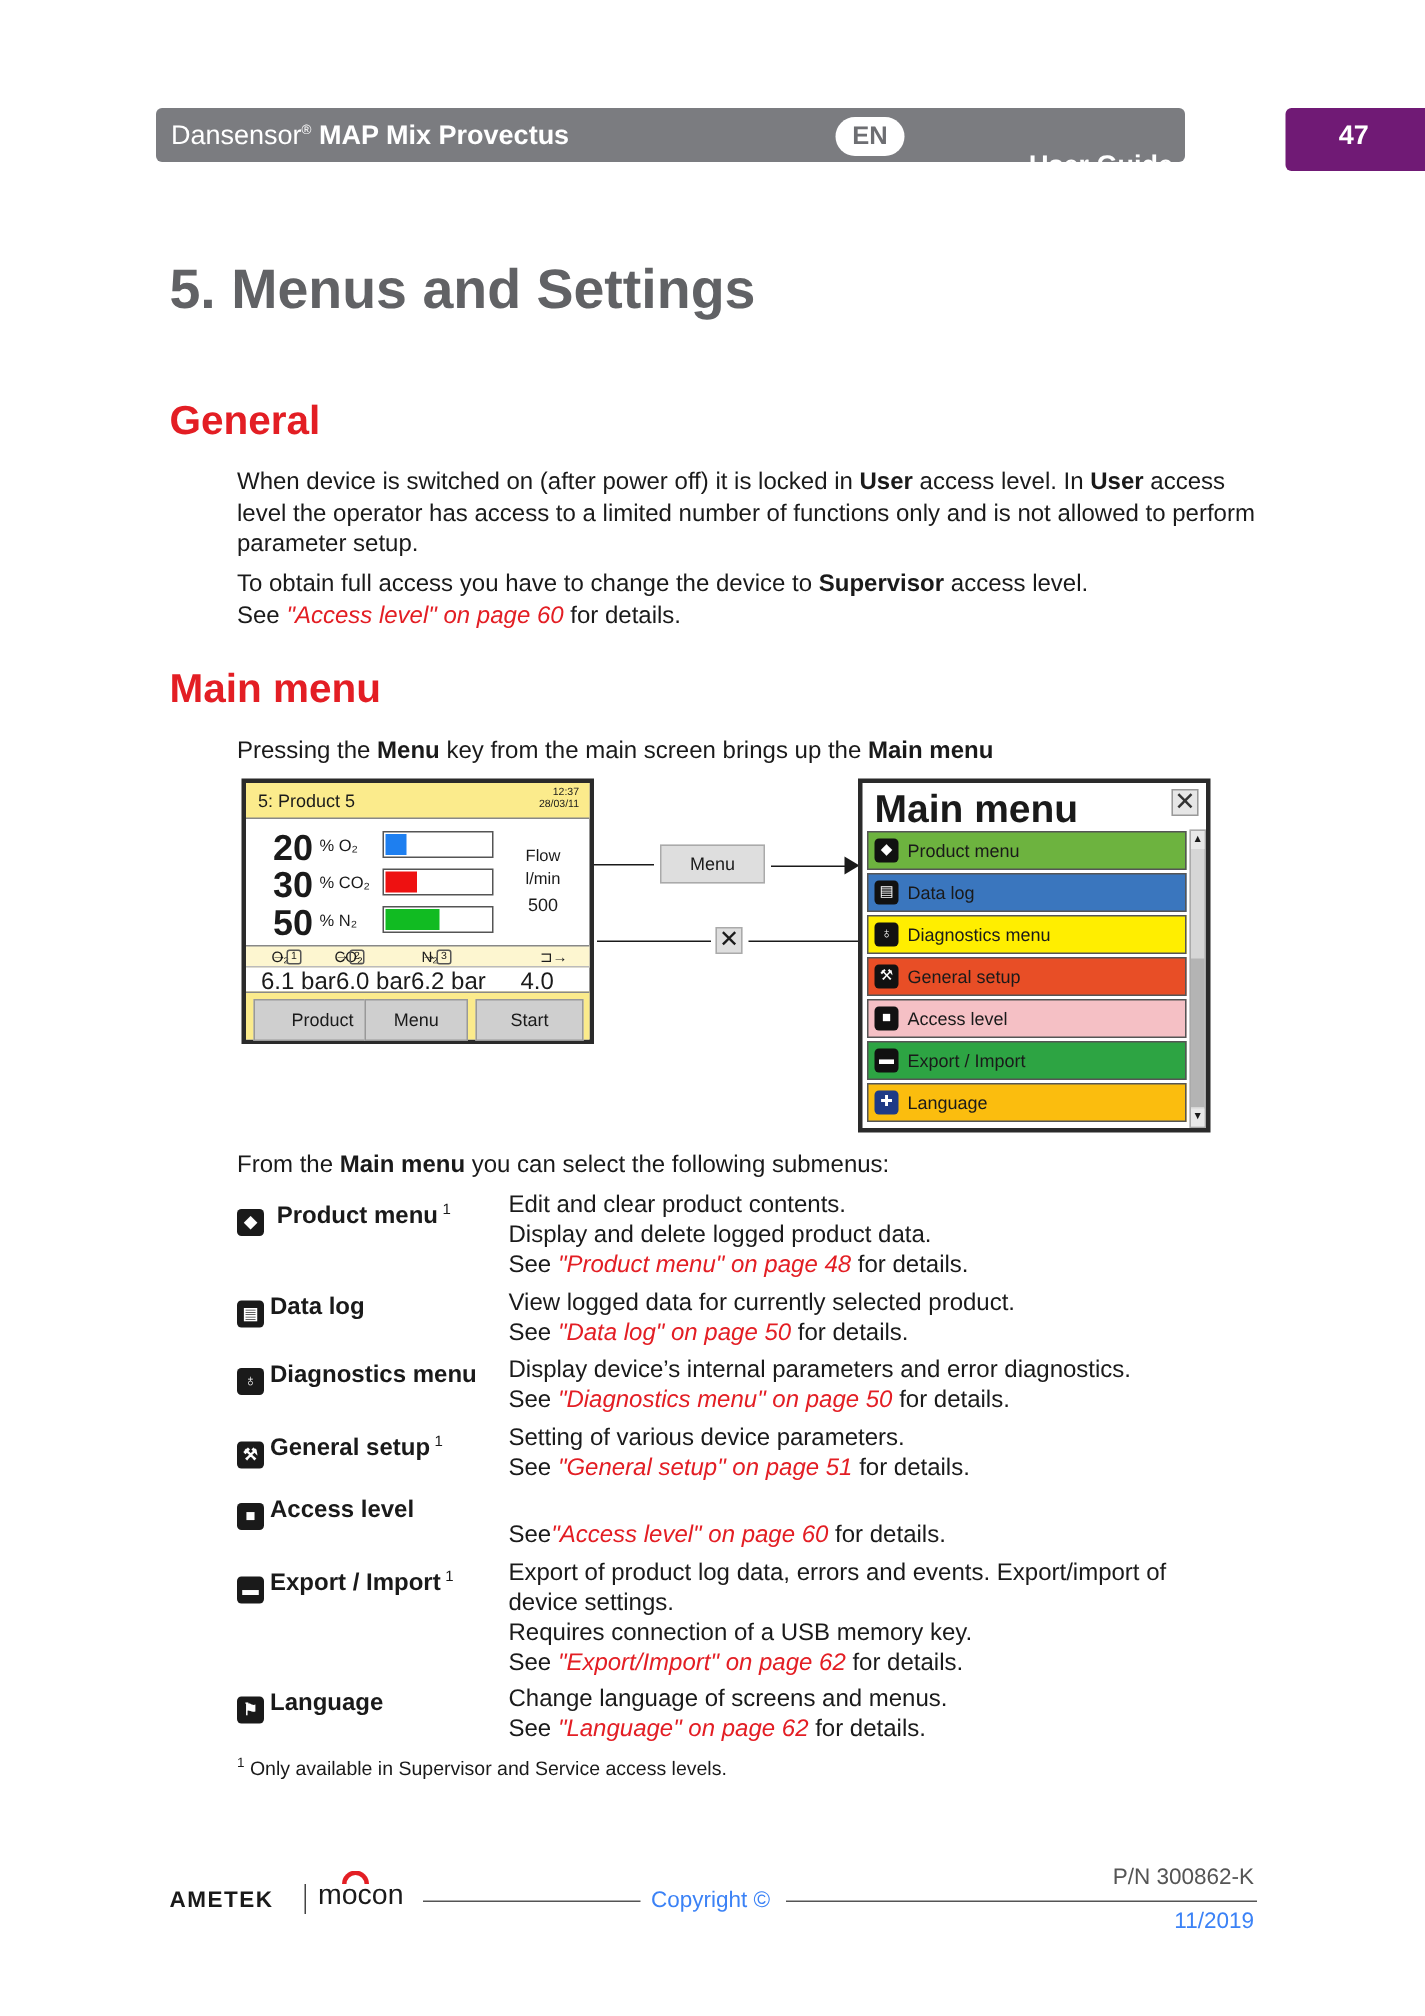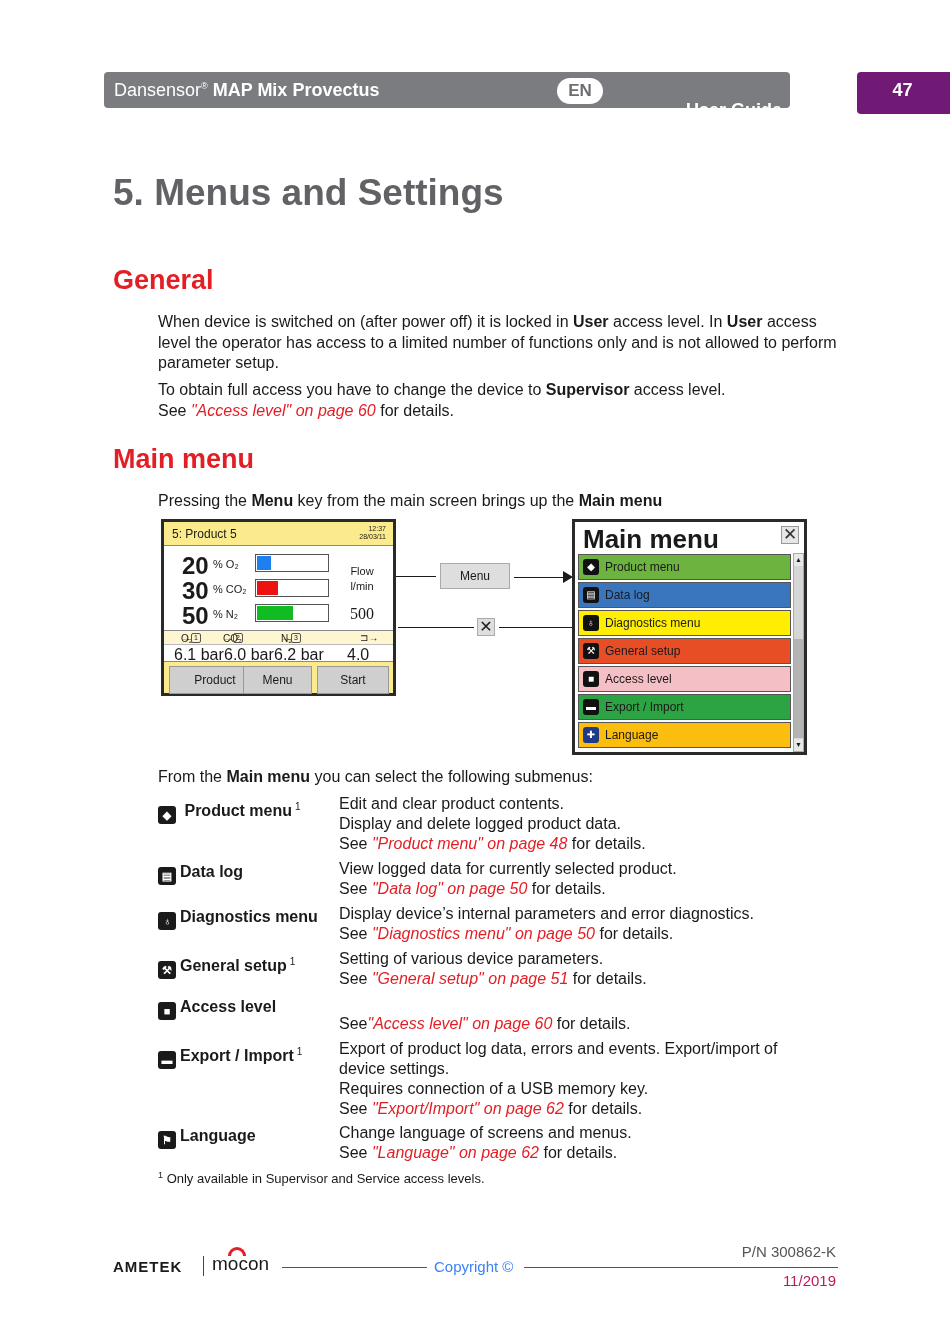--- a/index.html
+++ b/index.html
@@ -26,21 +26,21 @@
   .dev { position: absolute; left: 161px; top: 519px; width: 235px; height: 177px; border: 3px solid #2a2a2a; background: #fff; font-family: "Liberation Sans", sans-serif; }
   .dev .titlebar { height: 24px; background: #fbeb8c; border-bottom: 1px solid #888; position: relative; }
   .dev .titlebar .t { position: absolute; left: 8px; top: 5px; font-size: 12px; }
   .dev .titlebar .dt { position: absolute; right: 7px; top: 3px; font-size: 7px; text-align: right; line-height: 8px; }
   .gasrow { position: absolute; left: 18px; height: 24px; }
   .gasrow .val { position: absolute; left: 0; top: 0; font-size: 24px; font-weight: bold; }
   .gasrow .unit { position: absolute; left: 31px; top: 6px; font-size: 11px; white-space: nowrap; }
   .bar { position: absolute; left: 91px; width: 74px; height: 18px; border: 1px solid #555; background: #fff; }
   .bar .fill { position: absolute; left: 1px; top: 1px; bottom: 1px; }
   .flow { position: absolute; left: 178px; top: 42px; font-size: 11px; line-height: 15px; text-align: center; width: 40px; }
-  .flow .n { font-size: 16px; margin-top: 12px; display: block; font-family: Liberation Serif, serif; }
+  .flow .n { font-size: 12px; margin-top: 2px; display: block; }
   .pstrip { position: absolute; left: 0; right: 0; top: 108px; height: 15px; background: #fdf6d0; border-top: 1px solid #888; border-bottom: 1px solid #bbb; font-size: 10px; }
   .pstrip span { position: absolute; top: 1px; white-space: nowrap; }
   .pvals { position: absolute; left: 0; right: 0; top: 123px; height: 15px; font-size: 16px; }
   .pvals span { position: absolute; top: 1px; }
   .btnrow { position: absolute; left: 0; right: 0; top: 139px; bottom: 0; background: #fbeb8c; border-top: 1px solid #888; }
   .dbtn { position: absolute; top: 4px; height: 28px; background: #cfcfcf; border: 1px solid #999; font-size: 12px; text-align: center; line-height: 27px; }
   .box { display: inline-block; border: 1px solid #555; border-radius: 2px; font-size: 7px; padding: 0 2px; line-height: 8px; vertical-align: 1px; }
 
   
   .line { position: absolute; height: 1px; background: #1a1a1a; }
@@ -70,21 +70,21 @@
   .foot-note { position: absolute; left: 158px; top: 1170px; font-size: 13px; }
   .foot-note sup { font-size: 9px; }
 
   
   .ametek { position: absolute; left: 113px; top: 1258px; font-size: 15px; font-weight: bold; letter-spacing: 1px; color: #1a1a1a; }
   .fdiv { position: absolute; left: 203px; top: 1256px; width: 1px; height: 20px; background: #444; }
   .mocon { position: absolute; left: 212px; top: 1253px; font-size: 19px; color: #1a1a1a; }
   .mocon .arc { position: absolute; left: 16px; top: -6px; width: 18px; height: 9px; border: 3px solid #e31e24; border-bottom: none; border-radius: 9px 9px 0 0; }
   .copy { position: absolute; left: 434px; top: 1258px; font-size: 15px; color: #3b82f6; }
   .pn { position: absolute; right: 114px; top: 1243px; font-size: 15px; color: #555; }
-  .dt2 { position: absolute; right: 114px; top: 1272px; font-size: 15px; color: #be185d; }
+  .dt2 { position: absolute; right: 114px; top: 1272px; font-size: 15px; color: #3b82f6; }
 </style>
 </head>
 <body>
 
 <div class="hdr">
   <span class="prod"><span>Dansensor</span><sup>®</sup> <b>MAP Mix Provectus</b></span>
   <span class="lang">EN</span>
   <span class="guide">User Guide</span>
 </div>
 <div class="pgno">47</div>

